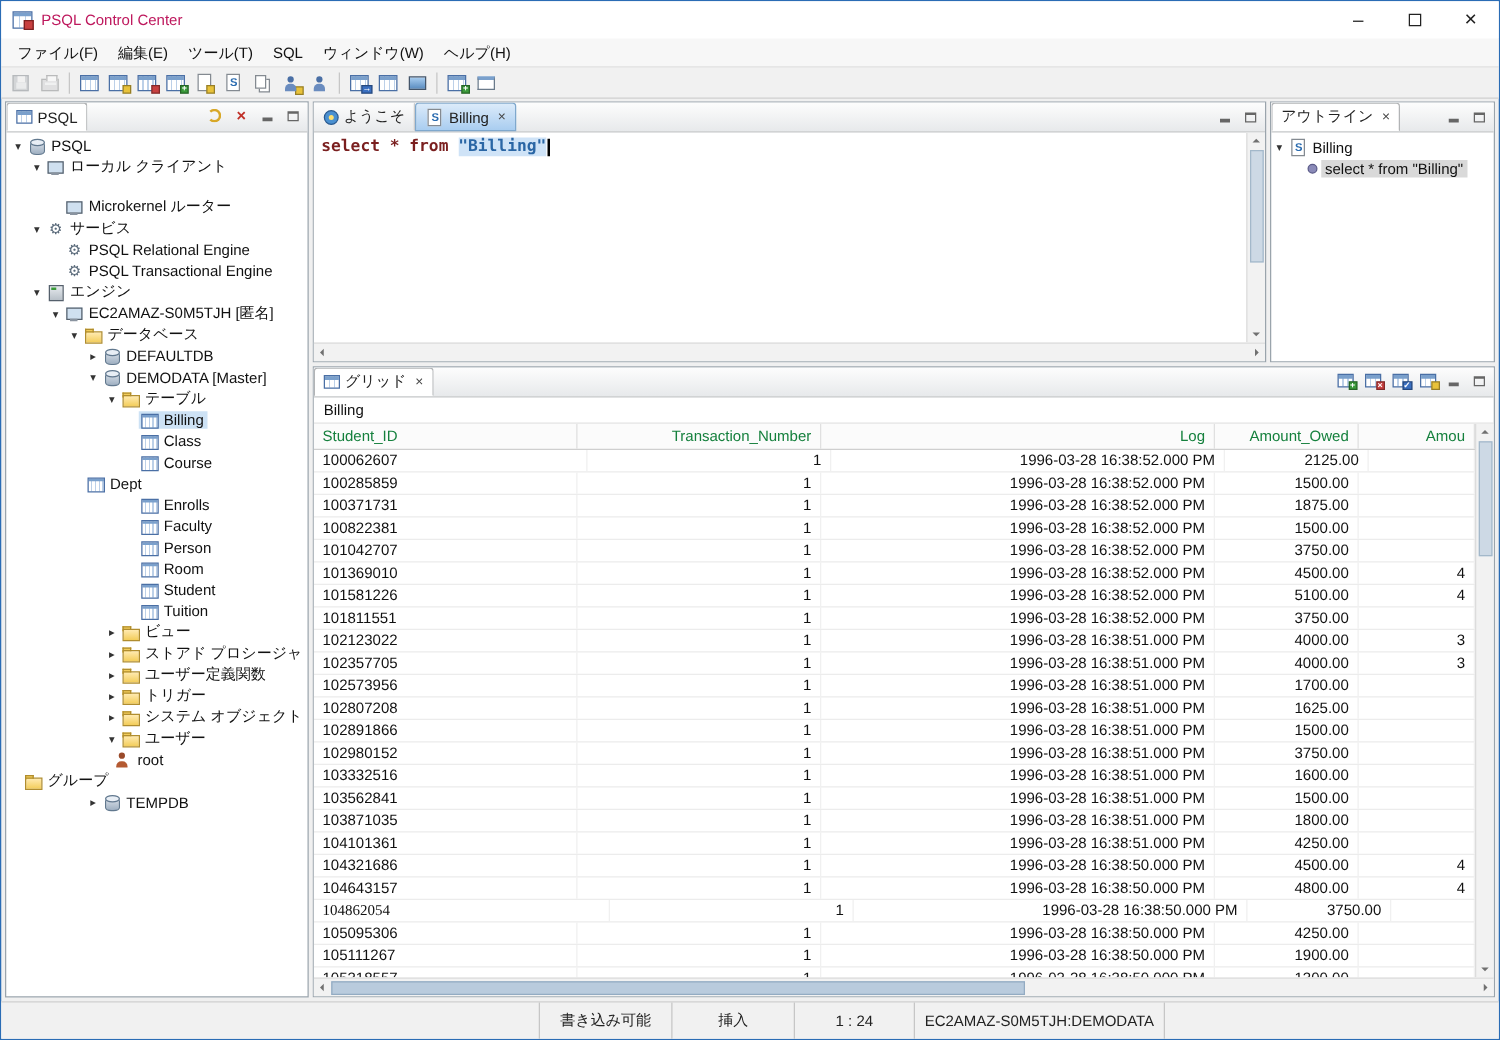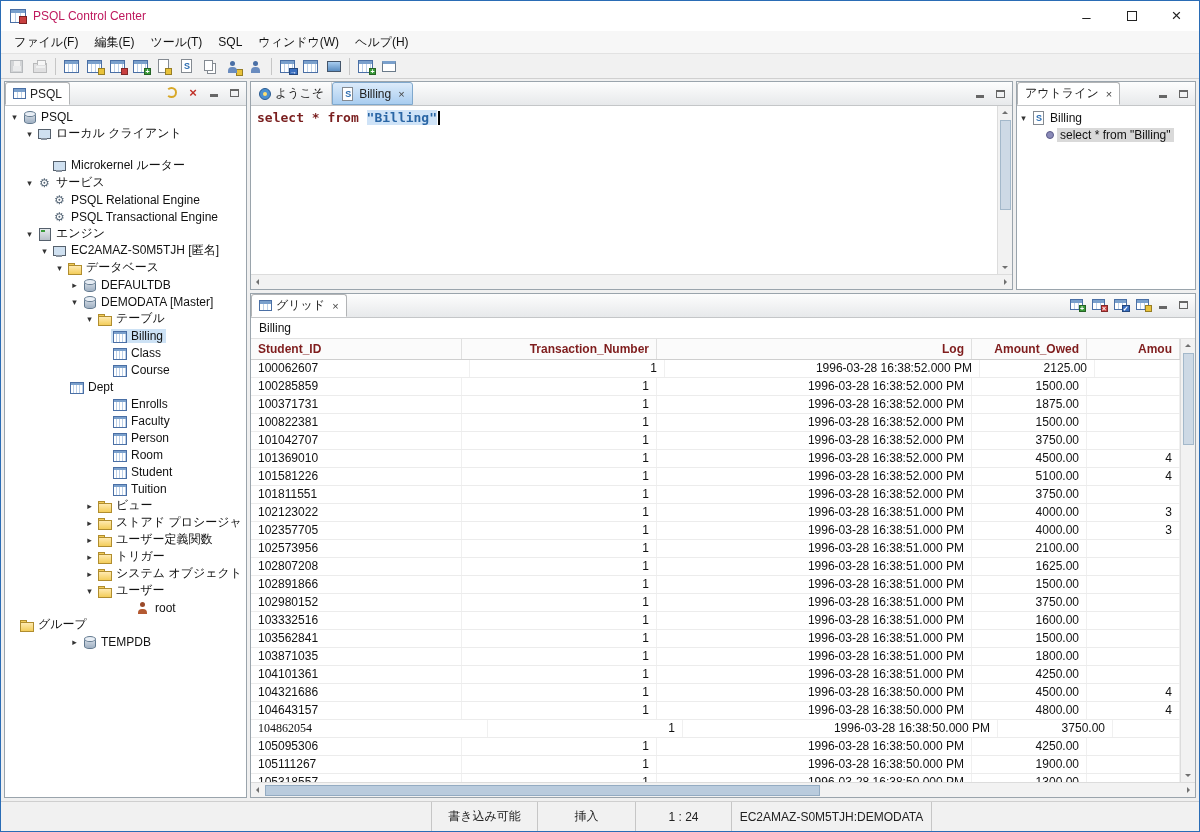--- a/index.html
+++ b/index.html
@@ -122,21 +122,21 @@
 
   
   .outline-body { flex: 1; padding-top: 3px; overflow: hidden; }
   .dot-icon { width: 8px; height: 8px; border-radius: 50%; background: #8a8ab8; border: 1px solid #5a5a88; flex: 0 0 auto; margin: 0 3px; }
   .osel { background: #d9d9d9; padding: 0 3px; }
 
   
   .grid-title { height: 21px; flex: 0 0 auto; padding: 3px 8px; font-size: 12px; color: #111; border-bottom: 1px solid #e2e2e2; }
   .grid-mid { flex: 1; display: flex; overflow: hidden; }
   .grid-cols { flex: 1; display: flex; flex-direction: column; overflow: hidden; }
-  .grid-header { height: 21px; flex: 0 0 auto; display: flex; background: #fbfbfb; border-bottom: 1px solid #cfcfcf; font-size: 12px; color: #7f1d1d; font-weight: bold; }
+  .grid-header { height: 21px; flex: 0 0 auto; display: flex; background: #fbfbfb; border-bottom: 1px solid #cfcfcf; font-size: 12px; color: #15803d; }
   .gh-cell { padding: 3px 7px; border-right: 1px solid #e0e0e0; overflow: hidden; white-space: nowrap; flex: 0 0 auto; }
   .grid-body { flex: 1; overflow: hidden; }
   .grid-row { display: flex; height: 18px; border-bottom: 1px solid #ececec; font-size: 12px; color: #111; }
   .gc { padding: 1px 7px; border-right: 1px solid #f0f0f0; overflow: hidden; white-space: nowrap; flex: 0 0 auto; }
   .al-left { text-align: left; }
   .al-right { text-align: right; }
   .flexcol { flex: 1 1 auto !important; }
 
   
   .statusbar { height: 30px; flex: 0 0 auto; background: #f1f1f1; border-top: 1px solid #cfcfcf; display: flex; align-items: stretch; font-size: 12px; color: #222; }
@@ -451,21 +451,21 @@
               <span class="tlabel">システム オブジェクト</span>
             </span>
           </div>
           <div class="tree-row" style="padding-left: 78px;">
             <span class="expander">▾</span>
             <span class="node">
               <span class="ticon ticon-folder"></span>
               <span class="tlabel">ユーザー</span>
             </span>
           </div>
-          <div class="tree-row" style="padding-left: 117px;">
+          <div class="tree-row" style="padding-left: 72px;">
             <span class="expander"></span>
             <span class="node">
               <span class="ticon ticon-user"></span>
               <span class="tlabel">root</span>
             </span>
           </div>
           <div class="tree-row" style="">
             <span class="expander"></span>
             <span class="node">
               <span class="ticon ticon-folder"></span>
@@ -668,21 +668,21 @@
                   <div class="gc al-left" style="width: 211px;">102357705</div>
                   <div class="gc al-right" style="width: 195px;">1</div>
                   <div class="gc al-right" style="width: 315px;">1996-03-28 16:38:51.000 PM</div>
                   <div class="gc al-right" style="width: 115px;">4000.00</div>
                   <div class="gc al-right flexcol">3</div>
                 </div>
                 <div class="grid-row">
                   <div class="gc al-left" style="width: 211px;">102573956</div>
                   <div class="gc al-right" style="width: 195px;">1</div>
                   <div class="gc al-right" style="width: 315px;">1996-03-28 16:38:51.000 PM</div>
-                  <div class="gc al-right" style="width: 115px;">2100.00</div>
+                  <div class="gc al-right" style="width: 115px;">1700.00</div>
                   <div class="gc al-right flexcol"></div>
                 </div>
                 <div class="grid-row">
                   <div class="gc al-left" style="width: 211px;">102807208</div>
                   <div class="gc al-right" style="width: 195px;">1</div>
                   <div class="gc al-right" style="width: 315px;">1996-03-28 16:38:51.000 PM</div>
                   <div class="gc al-right" style="width: 115px;">1625.00</div>
                   <div class="gc al-right flexcol"></div>
                 </div>
                 <div class="grid-row">

